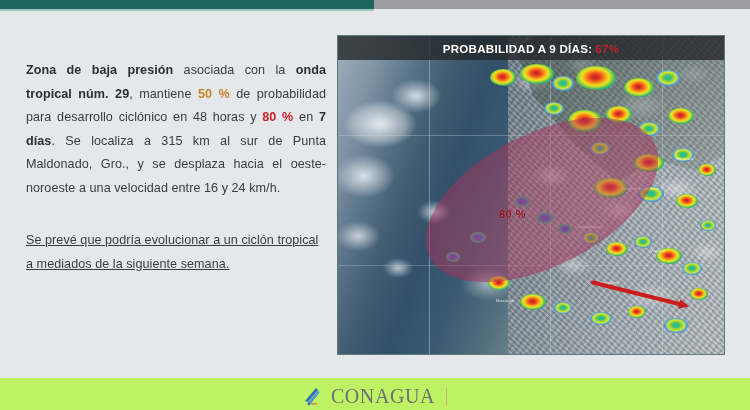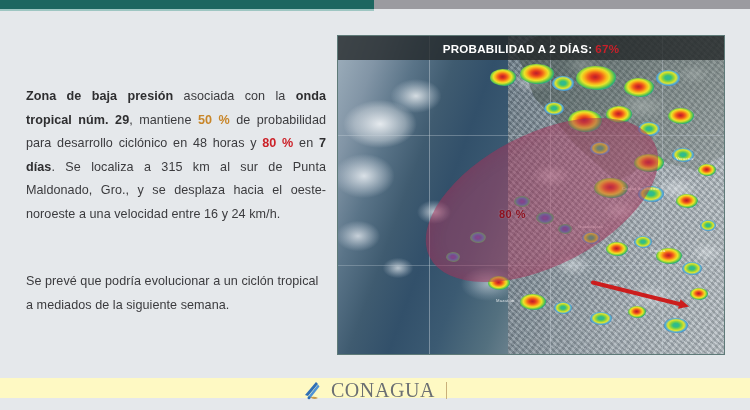--- a/index.html
+++ b/index.html
@@ -47,35 +47,36 @@
     top: 11px; left: 0;
     width: 750px;
     height: 367px;
     background: #e5e8eb;
   }
 
   
   #text-column {
     position: absolute;
     left: 26px;
-    top: 74px;
+    top: 48px;
     width: 300px;
   }
   .para {
     margin: 0;
     font-size: 12.6px;
     line-height: 23.5px;
     color: #3b3b3e;
     text-align: justify;
     text-justify: inter-word;
     letter-spacing: 0.05px;
   }
   #para-2 {
-    margin-top: 44px;
+    margin-top: 29px;
     text-align: left;
+    text-decoration: underline;
   }
   .b { font-weight: bold; color: #2e2e30; }
   .pct-orange { font-weight: bold; color: #c8862a; }
   .pct-red { font-weight: bold; color: #cc2229; }
 
   
   #map-panel {
     position: absolute;
     left: 337px;
     top: 24px;
@@ -237,22 +238,22 @@
     letter-spacing: .2px;
     white-space: nowrap;
     pointer-events: none;
   }
 
   
   #footer {
     position: absolute;
     left: 0; top: 378px;
     width: 750px;
-    height: 20px;
-    background: #fef9c3;
+    height: 32px;
+    background: #bef264;
     display: flex;
     align-items: center;
     justify-content: center;
   }
   #footer-inner {
     display: flex;
     align-items: center;
     gap: 11px;
     transform: translateY(2px);
   }
@@ -343,21 +344,21 @@
         <span class="place-label" style="left: 262px; top: 244px;">Acapulco</span>
         <span class="place-label" style="left: 312px; top: 212px;">Oaxaca</span>
         <span class="place-label" style="left: 338px; top: 120px;">Veracruz</span>
       </div>
 
     <div id="cone"></div>
     <div id="cone-arrow"></div>
     <div id="cone-pct">80 %</div>
 
     <div id="map-header">
-      <span id="map-header-text">PROBABILIDAD A 2 DÍAS:</span>
+      <span id="map-header-text">PROBABILIDAD A 9 DÍAS:</span>
       <span id="map-header-pct">67%</span>
     </div>
 
   </div>
 </div>
 
 <div id="footer">
   <div id="footer-inner">
 
     <div class="brand">

